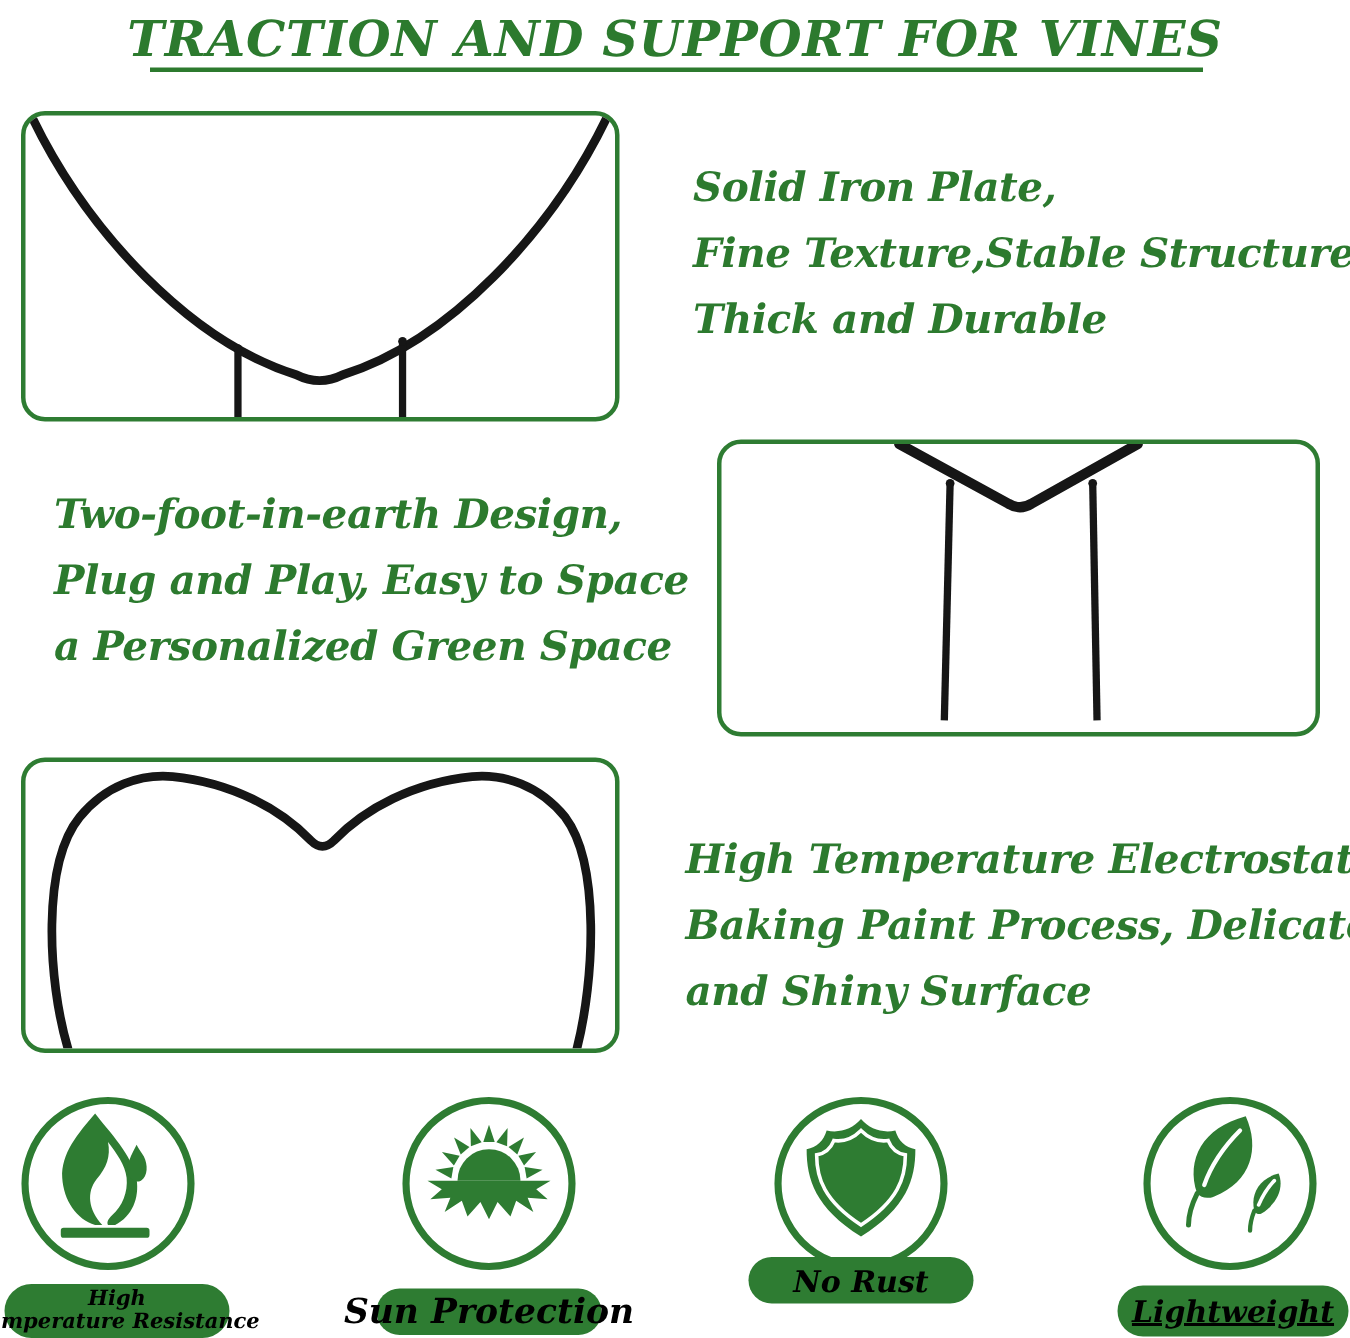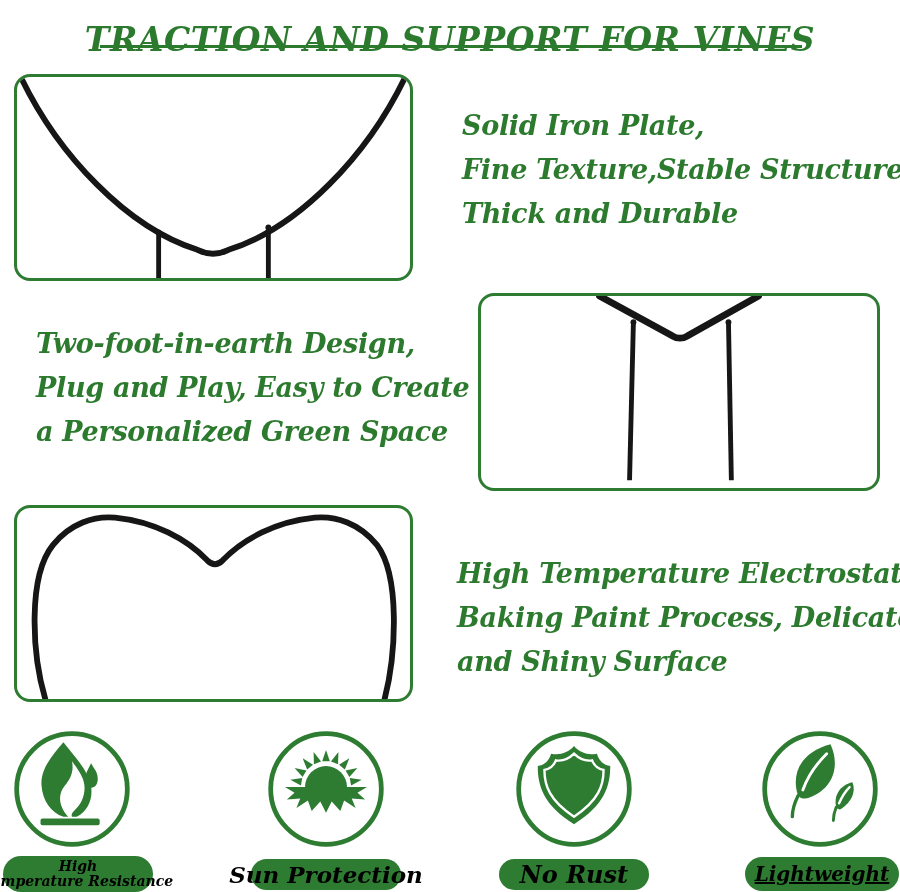--- a/index.html
+++ b/index.html
@@ -3,21 +3,21 @@
 <meta charset="utf-8">
 <style>
   :root { --green:#2e7c32; --text-green:#2c7a2e; --wire:#161616; }
   * { margin:0; padding:0; box-sizing:border-box; }
   html,body { background:#ffffff; }
   .canvas {
     position:relative; width:900px; height:892px; background:#ffffff;
     overflow:hidden; font-family:"DejaVu Serif","Liberation Serif",serif;
   }
   .title {
-    position:absolute; top:20px; left:0; width:100%;
+    position:absolute; top:6px; left:0; width:100%;
     text-align:center; font-size:33px; font-weight:bold; font-style:italic;
     color:var(--text-green); letter-spacing:0.5px; white-space:nowrap;
   }
   .underline { position:absolute; left:100px; top:45px; width:702px; height:3px; background:var(--text-green); }
 
   .panel {
     position:absolute; border:3px solid var(--green); border-radius:16px;
     background:#ffffff; overflow:hidden;
   }
   .box1 { left:14px;  top:74px;  width:399px; height:207px; }
@@ -39,21 +39,21 @@
   .glyph { fill:var(--green); }
 
   .pill {
     position:absolute; background:var(--green); border-radius:18px;
     color:#000000; font-weight:bold; font-style:italic; text-align:center;
     display:flex; flex-direction:column; justify-content:center; align-items:center;
     white-space:nowrap;
   }
   .pill-1 { left:3px;   top:856px; width:150px; height:36px; font-size:14px; line-height:15px; }
   .pill-2 { left:251px; top:859px; width:150px; height:31px; font-size:23px; }
-  .pill-3 { left:499px; top:859px; width:150px; height:31px; font-size:24px;text-align:center; }
+  .pill-3 { left:499px; top:838px; width:150px; height:31px; font-size:20px;text-align:center; }
   .pill-4 { left:745px; top:857px; width:154px; height:34px; font-size:20px;text-decoration:underline; }
 </style>
 </head>
 <body>
 
 <div class="canvas">
 
   <h1 class="title">TRACTION AND SUPPORT FOR VINES</h1>
   <div class="underline"></div>
 
@@ -68,21 +68,21 @@
   </div>
 
   <div class="textblock tb1">
     <div>Solid Iron Plate,</div>
     <div>Fine Texture,Stable Structure,</div>
     <div>Thick and Durable</div>
   </div>
 
   <div class="textblock tb2">
     <div>Two-foot-in-earth Design,</div>
-    <div>Plug and Play, Easy to Create</div>
+    <div>Plug and Play, Easy to Space</div>
     <div>a Personalized Green Space</div>
   </div>
 
   <div class="panel box2">
     <svg viewBox="0 0 402 198">
       <path class="wire" stroke-width="7" stroke-linecap="round" stroke-linejoin="round" d="M 119 0 L 194 41 Q 202 46 210 41 L 283 0"></path>
       <path class="wire" stroke-width="5" d="M 154 26 L 150 190"></path>
       <path class="wire" stroke-width="5" d="M 252 26 L 255 190"></path>
       <circle cx="154" cy="27" r="3" fill="#161616"></circle>
       <circle cx="252" cy="27" r="3" fill="#161616"></circle>

